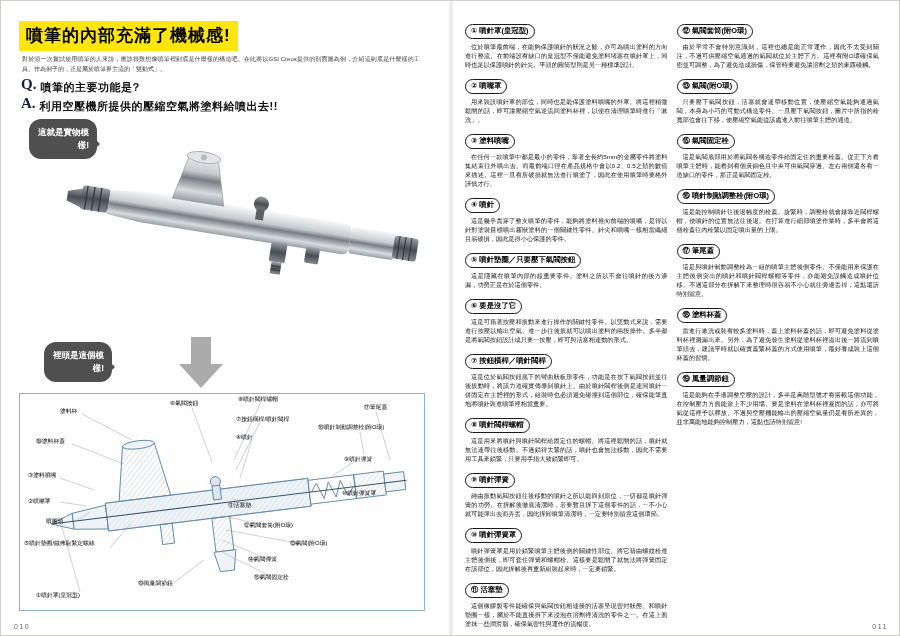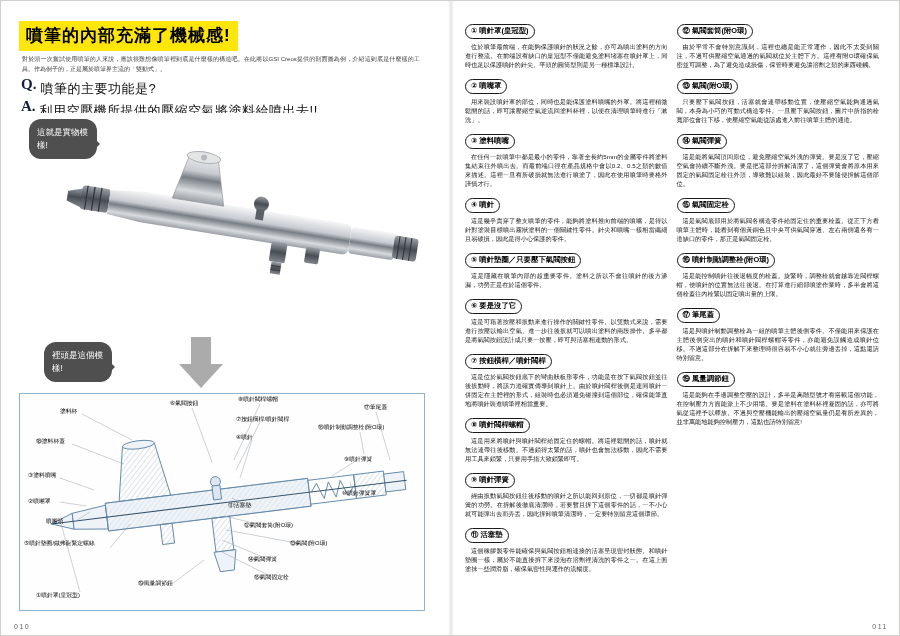--- a/index.html
+++ b/index.html
@@ -12,25 +12,25 @@
   .page.left{left:0}
   .page.right{left:450px;padding:16px 22px 12px 14px}
 
   
   .title{position:absolute;left:18px;top:18px;font-size:17px;font-weight:700;letter-spacing:1px;
          color:#000;background:#ffe60a;padding:3px 7px 4px}
   .intro{position:absolute;left:21px;top:52px;width:398px;font-size:6px;line-height:1.6;color:#3c3c3c;text-align:justify}
   .qa{position:absolute;left:20px;top:74px;width:400px}
   .qa-row{display:flex;align-items:flex-start;margin-bottom:1px}
   .qa-mark{font-family:"Liberation Serif","DejaVu Serif",serif;font-weight:700;font-size:15px;line-height:1;color:#14213d;margin-right:4px}
-  .qa-text{font-size:13px;font-weight:400;color:#111;padding-top:3px;letter-spacing:.5px}
+  .qa-text{font-size:11px;font-weight:700;color:#111;padding-top:3px;letter-spacing:.5px}
 
   .photo{position:absolute;left:20px;top:110px;width:404px;height:222px;background:#fff}
-  .bubble{position:absolute;background:#4f4f4f;color:#fff;font-weight:400;font-size:8.5px;line-height:1.55;
-          text-align:left;border-radius:12px;padding:7px 8px;width:68px;z-index:5}
+  .bubble{position:absolute;background:#4f4f4f;color:#fff;font-weight:700;font-size:8.5px;line-height:1.55;
+          text-align:right;border-radius:12px;padding:7px 8px;width:68px;z-index:5}
   .bubble:after{content:"";position:absolute;right:-9px;bottom:9px;border:6px solid transparent;border-left-color:#4f4f4f}
   .bubble.photo-b{left:8px;top:6px}
   .bubble.diagram-b{left:24px;top:-52px}
 
   .big-arrow{position:absolute;left:178px;top:334px;width:44px;height:52px}
   .big-arrow .shaft{width:20px;height:27px;background:#ababab;margin:0 auto}
   .big-arrow .head{width:0;height:0;border-left:22px solid transparent;border-right:22px solid transparent;border-top:24px solid #ababab}
 
   .diagram{position:absolute;left:18px;top:390px;width:406px;height:218px;border:1px solid #8fb3cc;background:#fefefe}
   .dlabel{position:absolute;font-size:5.8px;color:#000;white-space:nowrap;line-height:1.35;z-index:4}
@@ -232,51 +232,55 @@
         </section>
         <section class="sec">
           <div class="sec-h"><span class="sec-num">⑧</span><span>噴針閥桿螺帽</span></div>
           <p class="sec-b">這是用來將噴針與噴針閥桿給固定住的螺帽。將這裡鬆開的話，噴針就無法連帶往後移動。不過鎖得太緊的話，噴針也會無法移動，因此不需要用工具來鎖緊，只要用手指大致鎖緊即可。</p>
         </section>
         <section class="sec">
           <div class="sec-h"><span class="sec-num">⑨</span><span>噴針彈簧</span></div>
           <p class="sec-b">經由扳動氣閥按鈕往後移動的噴針之所以能回到原位，一切都是噴針彈簧的功勞。在拆解後徹底清潔時，若要暫且拆下這個零件的話，一不小心就可能彈出去而弄丟，因此拆卸噴筆清潔時，一定要特別留意這個環節。</p>
         </section>
         <section class="sec">
+          <div class="sec-h"><span class="sec-num">⑩</span><span>噴針彈簧罩</span></div>
+          <p class="sec-b">噴針彈簧罩是用於鎖緊噴筆主體後側的關鍵性部位。將它藉由螺紋栓進主體後側後，即可套住彈簧和螺帽栓。這樣要是鬆開了就無法將彈簧固定在該部位，因此拆解後再重新組裝起來時，一定要鎖緊。</p>
+        </section>
+        <section class="sec">
           <div class="sec-h"><span class="sec-num">⑪</span><span>活塞墊</span></div>
           <p class="sec-b">這個橡膠製零件能確保與氣閥按鈕相連接的活塞呈現密封狀態。和噴針墊圈一樣，屬於不能直接拆下來浸泡在溶劑裡清洗的零件之一。在這上面塗抹一些潤滑脂，確保氣密性與運作的流暢度。</p>
         </section>
       </div>
 
       <div class="col">
         <section class="sec">
           <div class="sec-h"><span class="sec-num">⑫</span><span>氣閥套筒(附O環)</span></div>
           <p class="sec-b">由於平常不會特別意識到，這裡也總是能正常運作，因此不太受到關注，不過可供壓縮空氣通過的氣閥就位於主體下方。這裡有附O環確保氣密並可調整，為了避免造成損傷，保管時要避免讓溶劑之類的東西碰觸。</p>
         </section>
         <section class="sec">
           <div class="sec-h"><span class="sec-num">⑬</span><span>氣閥(附O環)</span></div>
           <p class="sec-b">只要壓下氣閥按鈕，活塞就會連帶移動位置，使壓縮空氣能夠通過氣閥，本身為小巧的可動式構造零件。一旦壓下氣閥按鈕，圖片中所指的栓寬部位會往下移，使壓縮空氣能從該處進入前往噴筆主體的通道。</p>
         </section>
         <section class="sec">
-          <div class="sec-h"><span class="sec-num">⑭</span><span>氣閥彈簧</span></div>
-          <p class="sec-b">這是能將氣閥頂回原位，避免壓縮空氣外洩的彈簧。要是沒了它，壓縮空氣會持續不斷外洩。要是把這部分拆解清潔了，這個彈簧會將原本用來固定的氣閥固定栓往外頂，導致難以組裝，因此最好不要隨便拆解這個部位。</p>
-        </section>
-        <section class="sec">
           <div class="sec-h"><span class="sec-num">⑮</span><span>氣閥固定栓</span></div>
           <p class="sec-b">這是氣閥底部用於將氣閥各構造零件給固定住的重要栓蓋。從正下方看噴筆主體時，能看到有個黃銅色且中央可供氣閥穿過、左右兩側還各有一道缺口的零件，那正是氣閥固定栓。</p>
         </section>
         <section class="sec">
           <div class="sec-h"><span class="sec-num">⑯</span><span>噴針制動調整栓(附O環)</span></div>
           <p class="sec-b">這是能控制噴針往後退幅度的栓蓋。旋緊時，調整栓就會越靠近閥桿螺帽，使噴針的位置無法往後退。在打算進行細部噴塗作業時，多半會將這個栓蓋往內栓緊以固定噴出量的上限。</p>
         </section>
         <section class="sec">
           <div class="sec-h"><span class="sec-num">⑰</span><span>筆尾蓋</span></div>
           <p class="sec-b">這是與噴針制動調整栓為一組的噴筆主體後側零件。不僅能用來保護在主體後側突出的噴針和噴針閥桿螺帽等零件，亦能避免誤觸造成噴針位移。不過這部分在拆解下來整理時很容易不小心就往旁邊丟掉，這點還請特別留意。</p>
         </section>
         <section class="sec">
+          <div class="sec-h"><span class="sec-num">⑱</span><span>塗料杯蓋</span></div>
+          <p class="sec-b">當進行漱洗或裝有較多塗料時，蓋上塗料杯蓋的話，即可避免塗料從塗料杯裡濺漏出來。另外，為了避免發生塗料從塗料杯裡溢出後一路流到噴筆頭去，建議平時就以確實蓋緊杯蓋的方式使用噴筆，最好養成裝上這個杯蓋的習慣。</p>
+        </section>
+        <section class="sec">
           <div class="sec-h"><span class="sec-num">⑲</span><span>風量調節鈕</span></div>
           <p class="sec-b">這是能夠在手邊調整空壓的設計，多半是高階型號才有搭載這個功能，在控制壓力方面能派上不少用場。要是塗料在塗料杯裡凝固的話，亦可將氣從這裡予以釋放。不過與空壓機能輸出的壓縮空氣量仍是有所差異的，並非萬能地能夠控制壓力，這點也請特別留意!</p>
         </section>
       </div>
 
     </div>
     <div class="pnum r">011</div>
   </div>
 
   <div class="gutter"></div>

